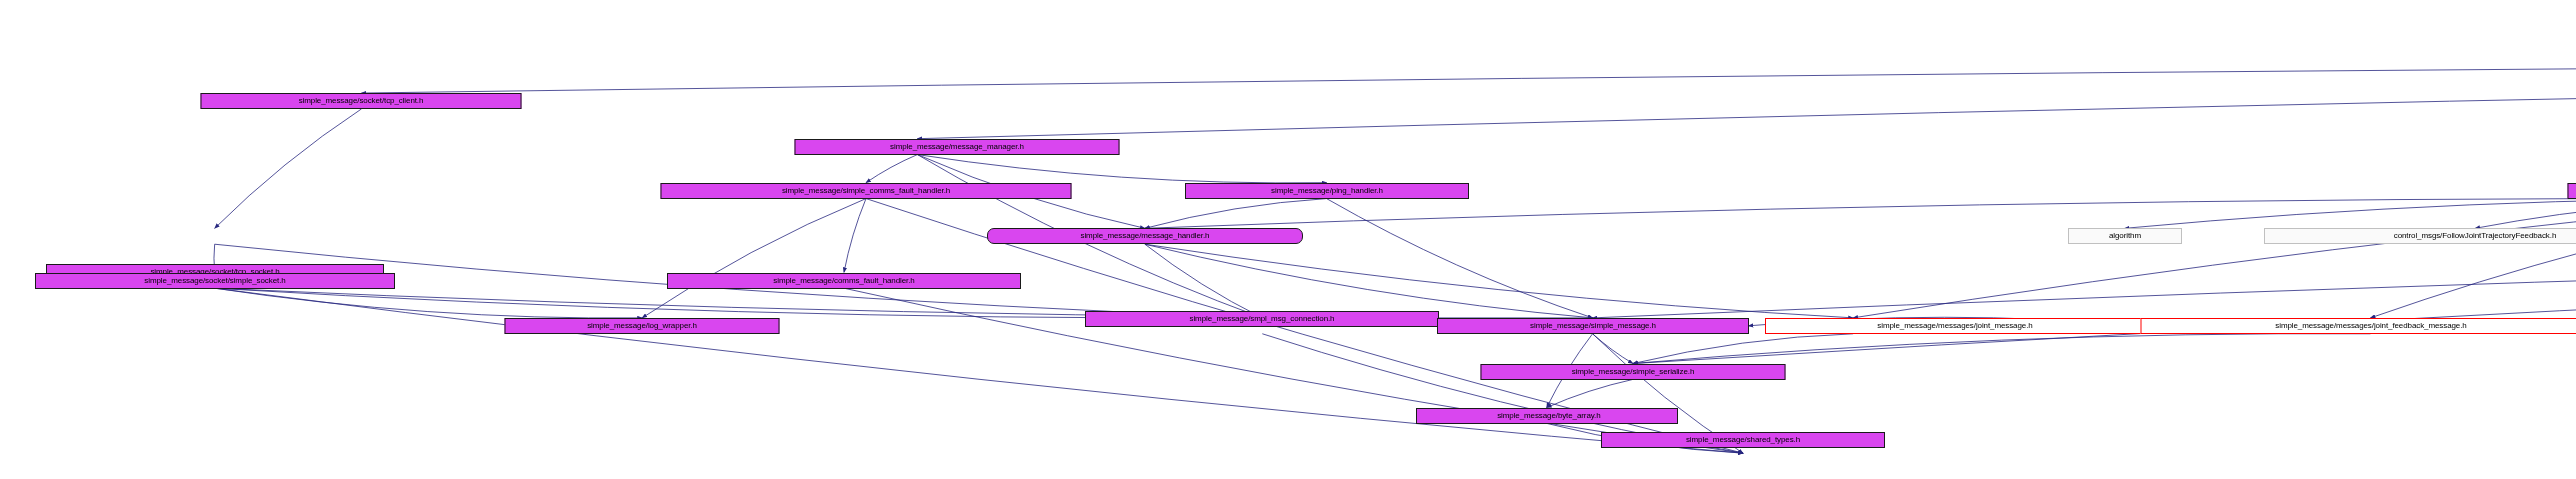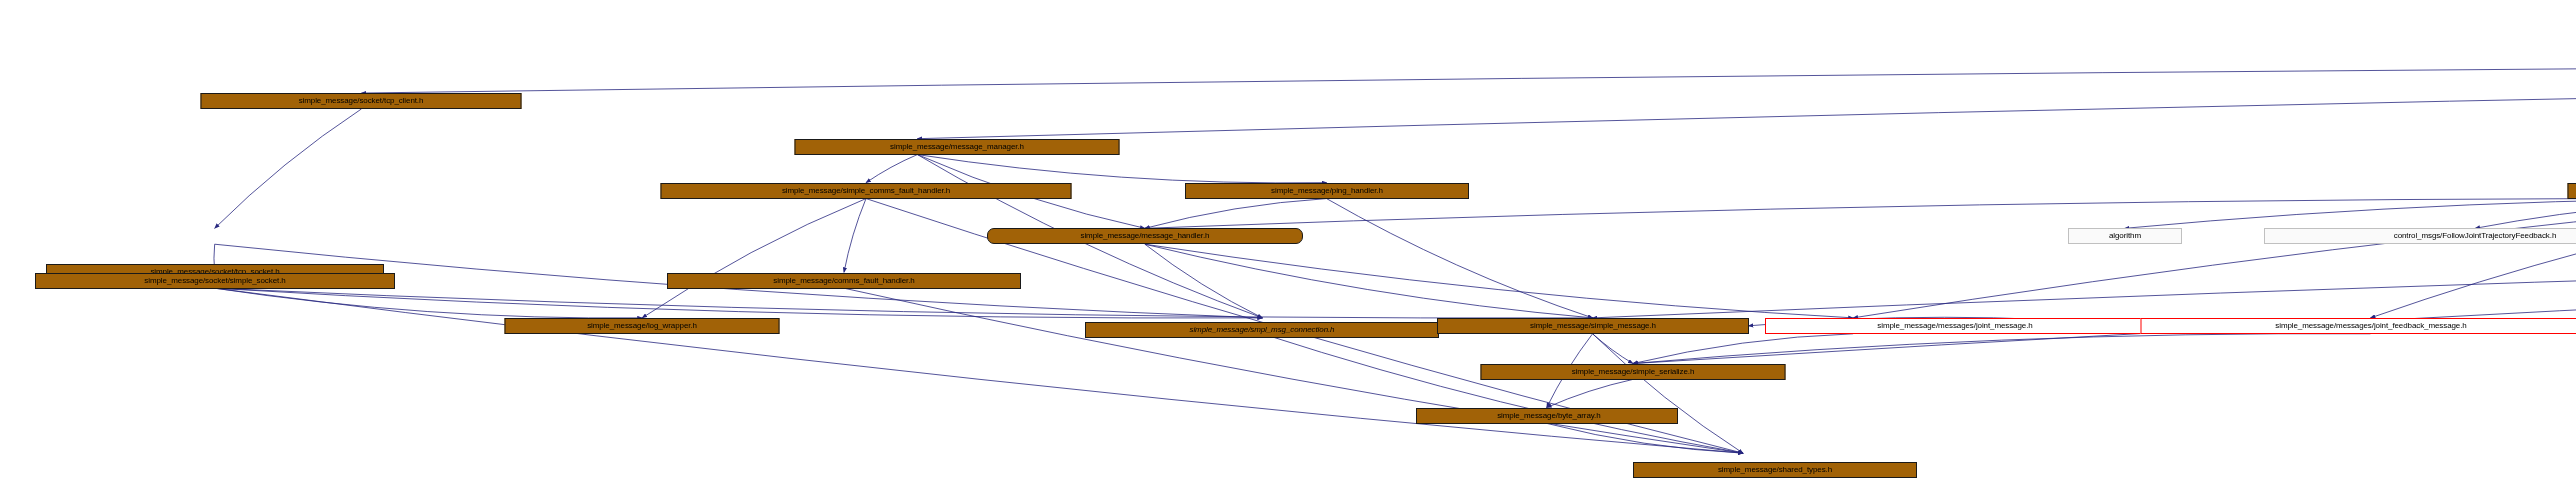--- a/index.html
+++ b/index.html
@@ -26,21 +26,21 @@
   .node {
     position: absolute;
     box-sizing: border-box;
     display: flex;
     align-items: center;
     justify-content: center;
     white-space: nowrap;
     font-size: 8px;
     line-height: 1;
     color: #000000;
-    background: #a16207;
+    background: #d946ef;
     border: 0.6px solid #000000;
     height: 16px;
     transform: translate(-50%, -50%);
     padding: 0 4.3px;
     letter-spacing: -0.1px;
   }
   .node.thick {
     border: 1.2px solid #1a1a1a;
   }
   .node.red {
@@ -179,21 +179,21 @@
       </div>
       <div class="node thick" style="left: 844px; top: 281px; width: 354px;">
         <span>simple_message/comms_fault_handler.h</span>
       </div>
       <div class="node thick" style="left: 1145px; top: 236px; width: 316px; border-radius: 7px;">
         <span>simple_message/message_handler.h</span>
       </div>
       <div class="node thick" style="left: 642px; top: 326px; width: 275px;">
         <span>simple_message/log_wrapper.h</span>
       </div>
-      <div class="node thick" style="left: 1262px; top: 330px; width: 354px; font-style: italic;">
+      <div class="node thick" style="left: 1262px; top: 319px; width: 354px;">
         <span>simple_message/smpl_msg_connection.h</span>
       </div>
       <div class="node red" style="left: 1955px; top: 326px; width: 380px;">
         <span>simple_message/messages/joint_message.h</span>
       </div>
       <div class="node red" style="left: 2371px; top: 326px; width: 461px;">
         <span>simple_message/messages/joint_feedback_message.h</span>
       </div>
       <div class="node grey" style="left: 2125px; top: 236px; width: 114px;">
         <span>algorithm</span>
@@ -203,18 +203,18 @@
       </div>
       <div class="node thick" style="left: 1593px; top: 326px; width: 312px; justify-content: center;">
         <span>simple_message/simple_message.h</span>
       </div>
       <div class="node thick" style="left: 1633px; top: 372px; width: 305px;">
         <span>simple_message/simple_serialize.h</span>
       </div>
       <div class="node thick" style="left: 1547px; top: 416px; width: 262px; padding-left: 8px;">
         <span>simple_message/byte_array.h</span>
       </div>
-      <div class="node thick" style="left: 1743px; top: 470px; width: 284px; margin-left: 32px;">
+      <div class="node thick" style="left: 1743px; top: 440px; width: 284px;">
         <span>simple_message/shared_types.h</span>
       </div>
     </div>
 </div>
 
 
 </body></html>

